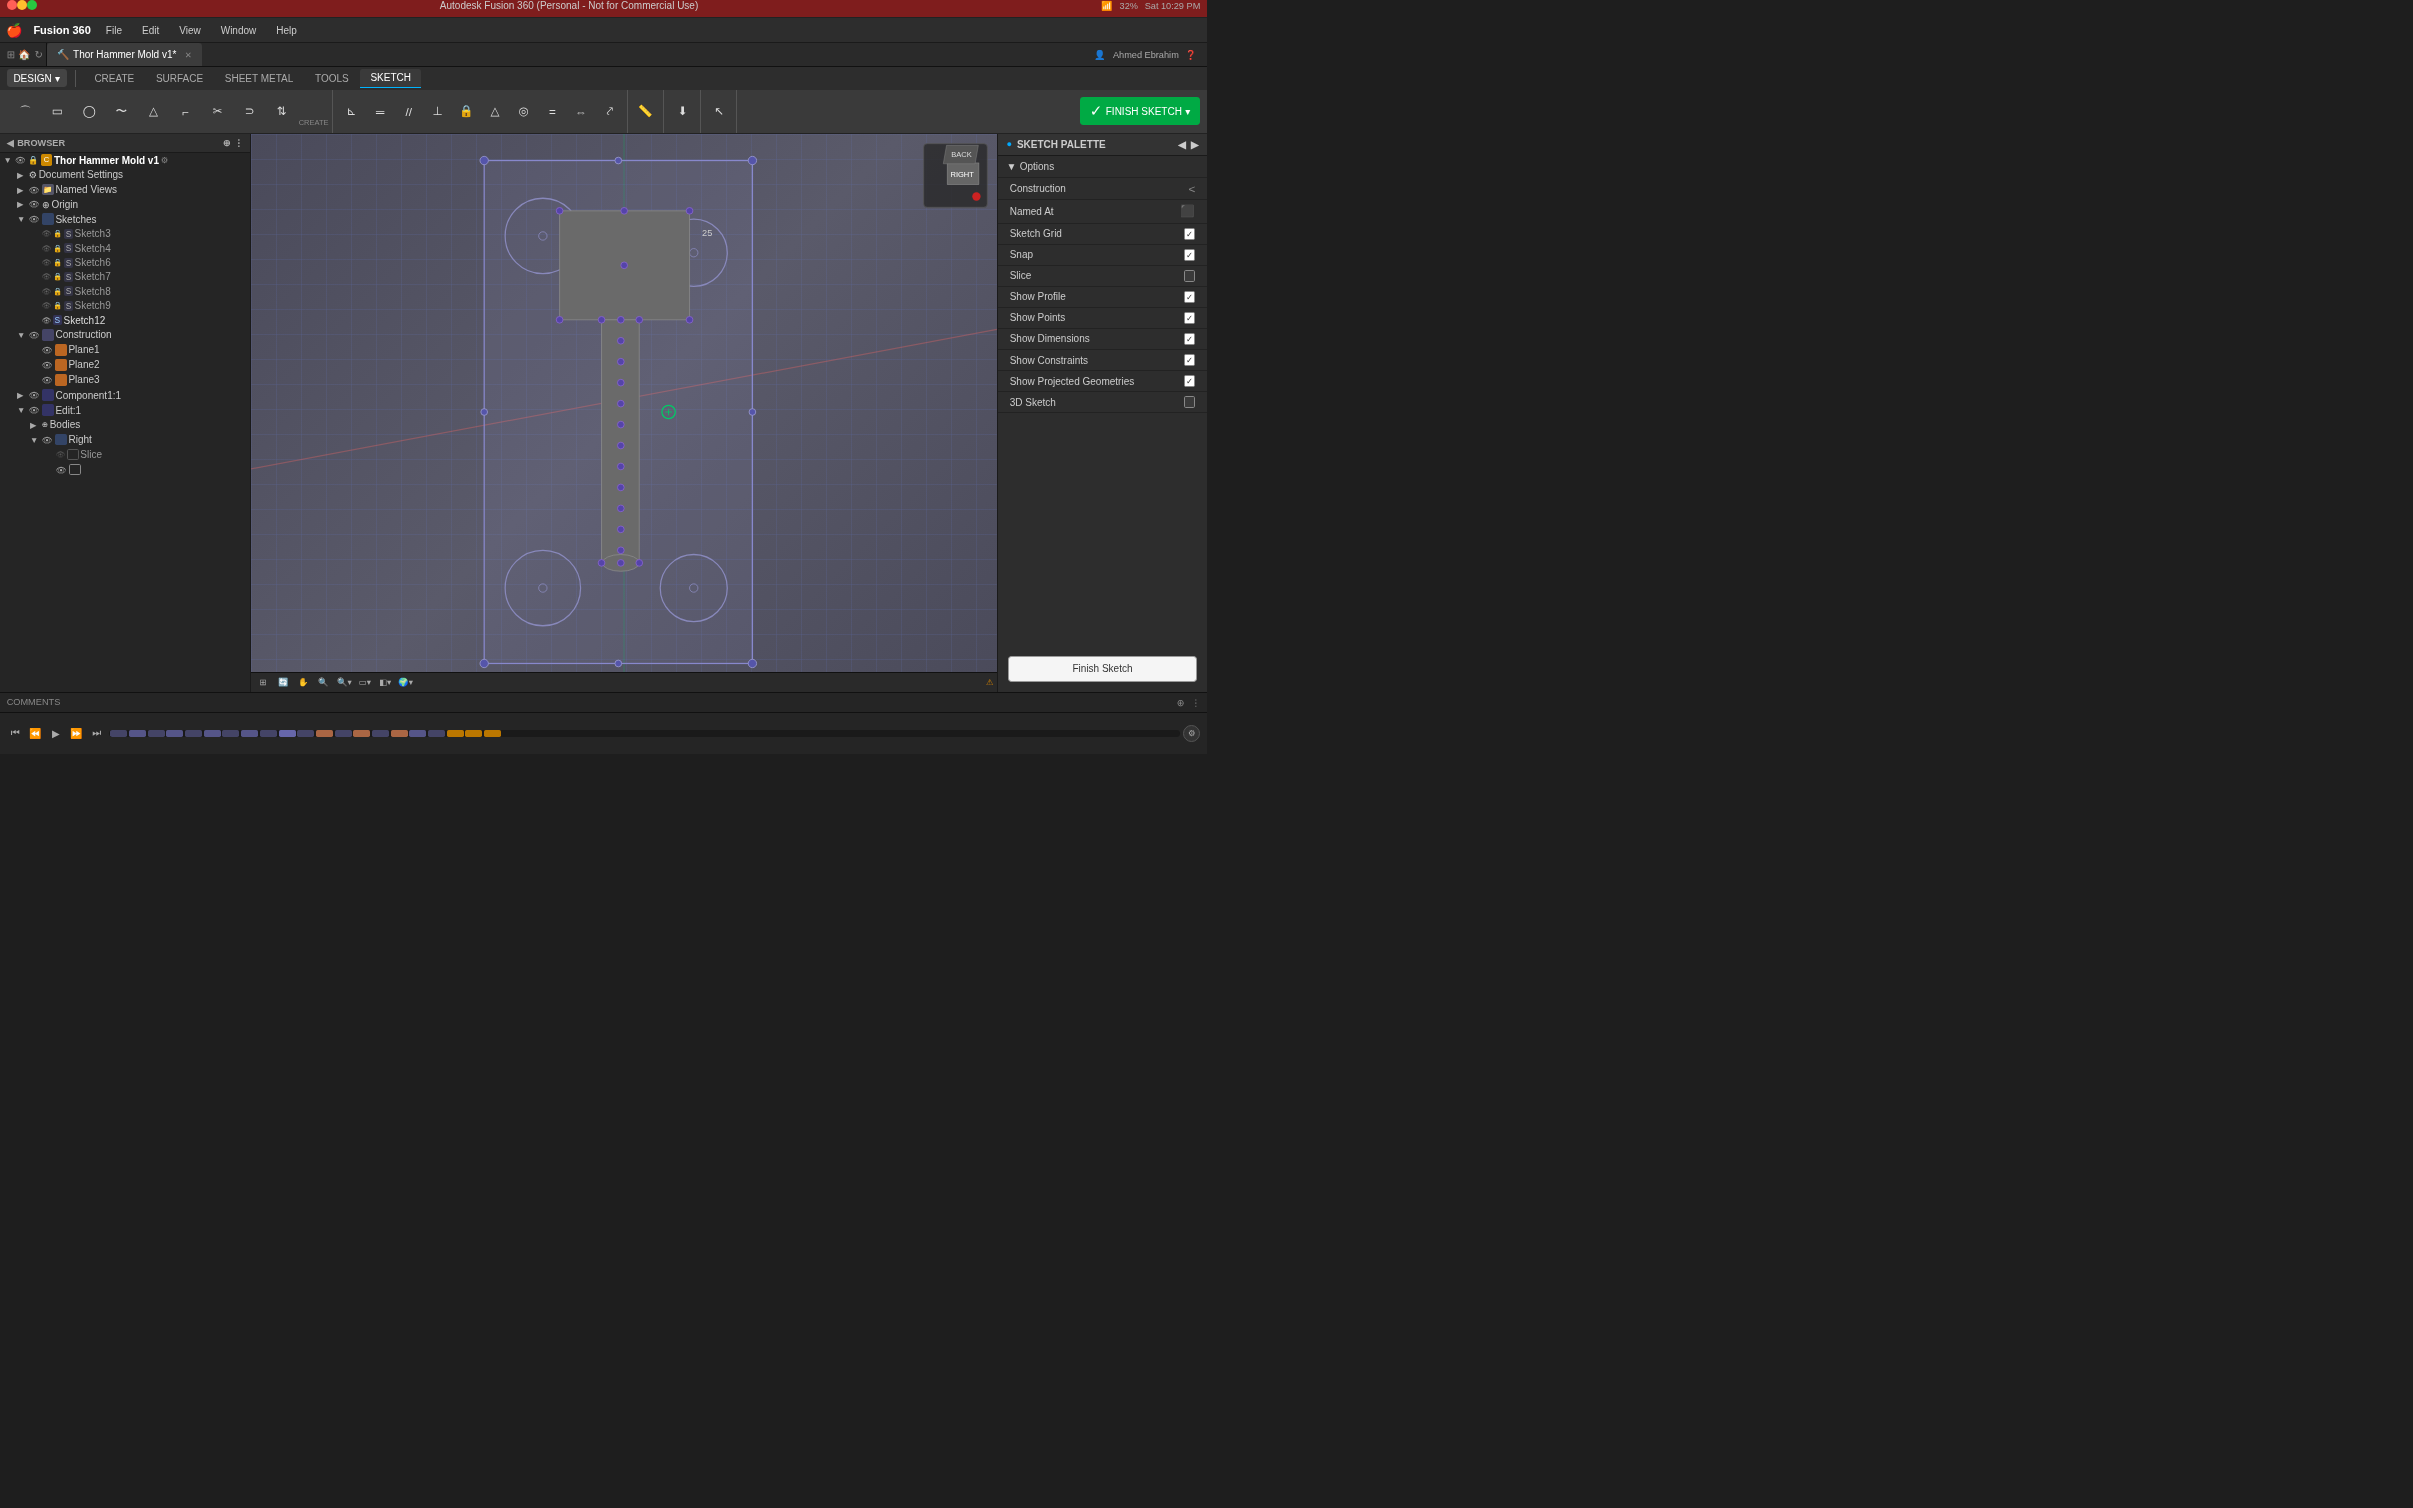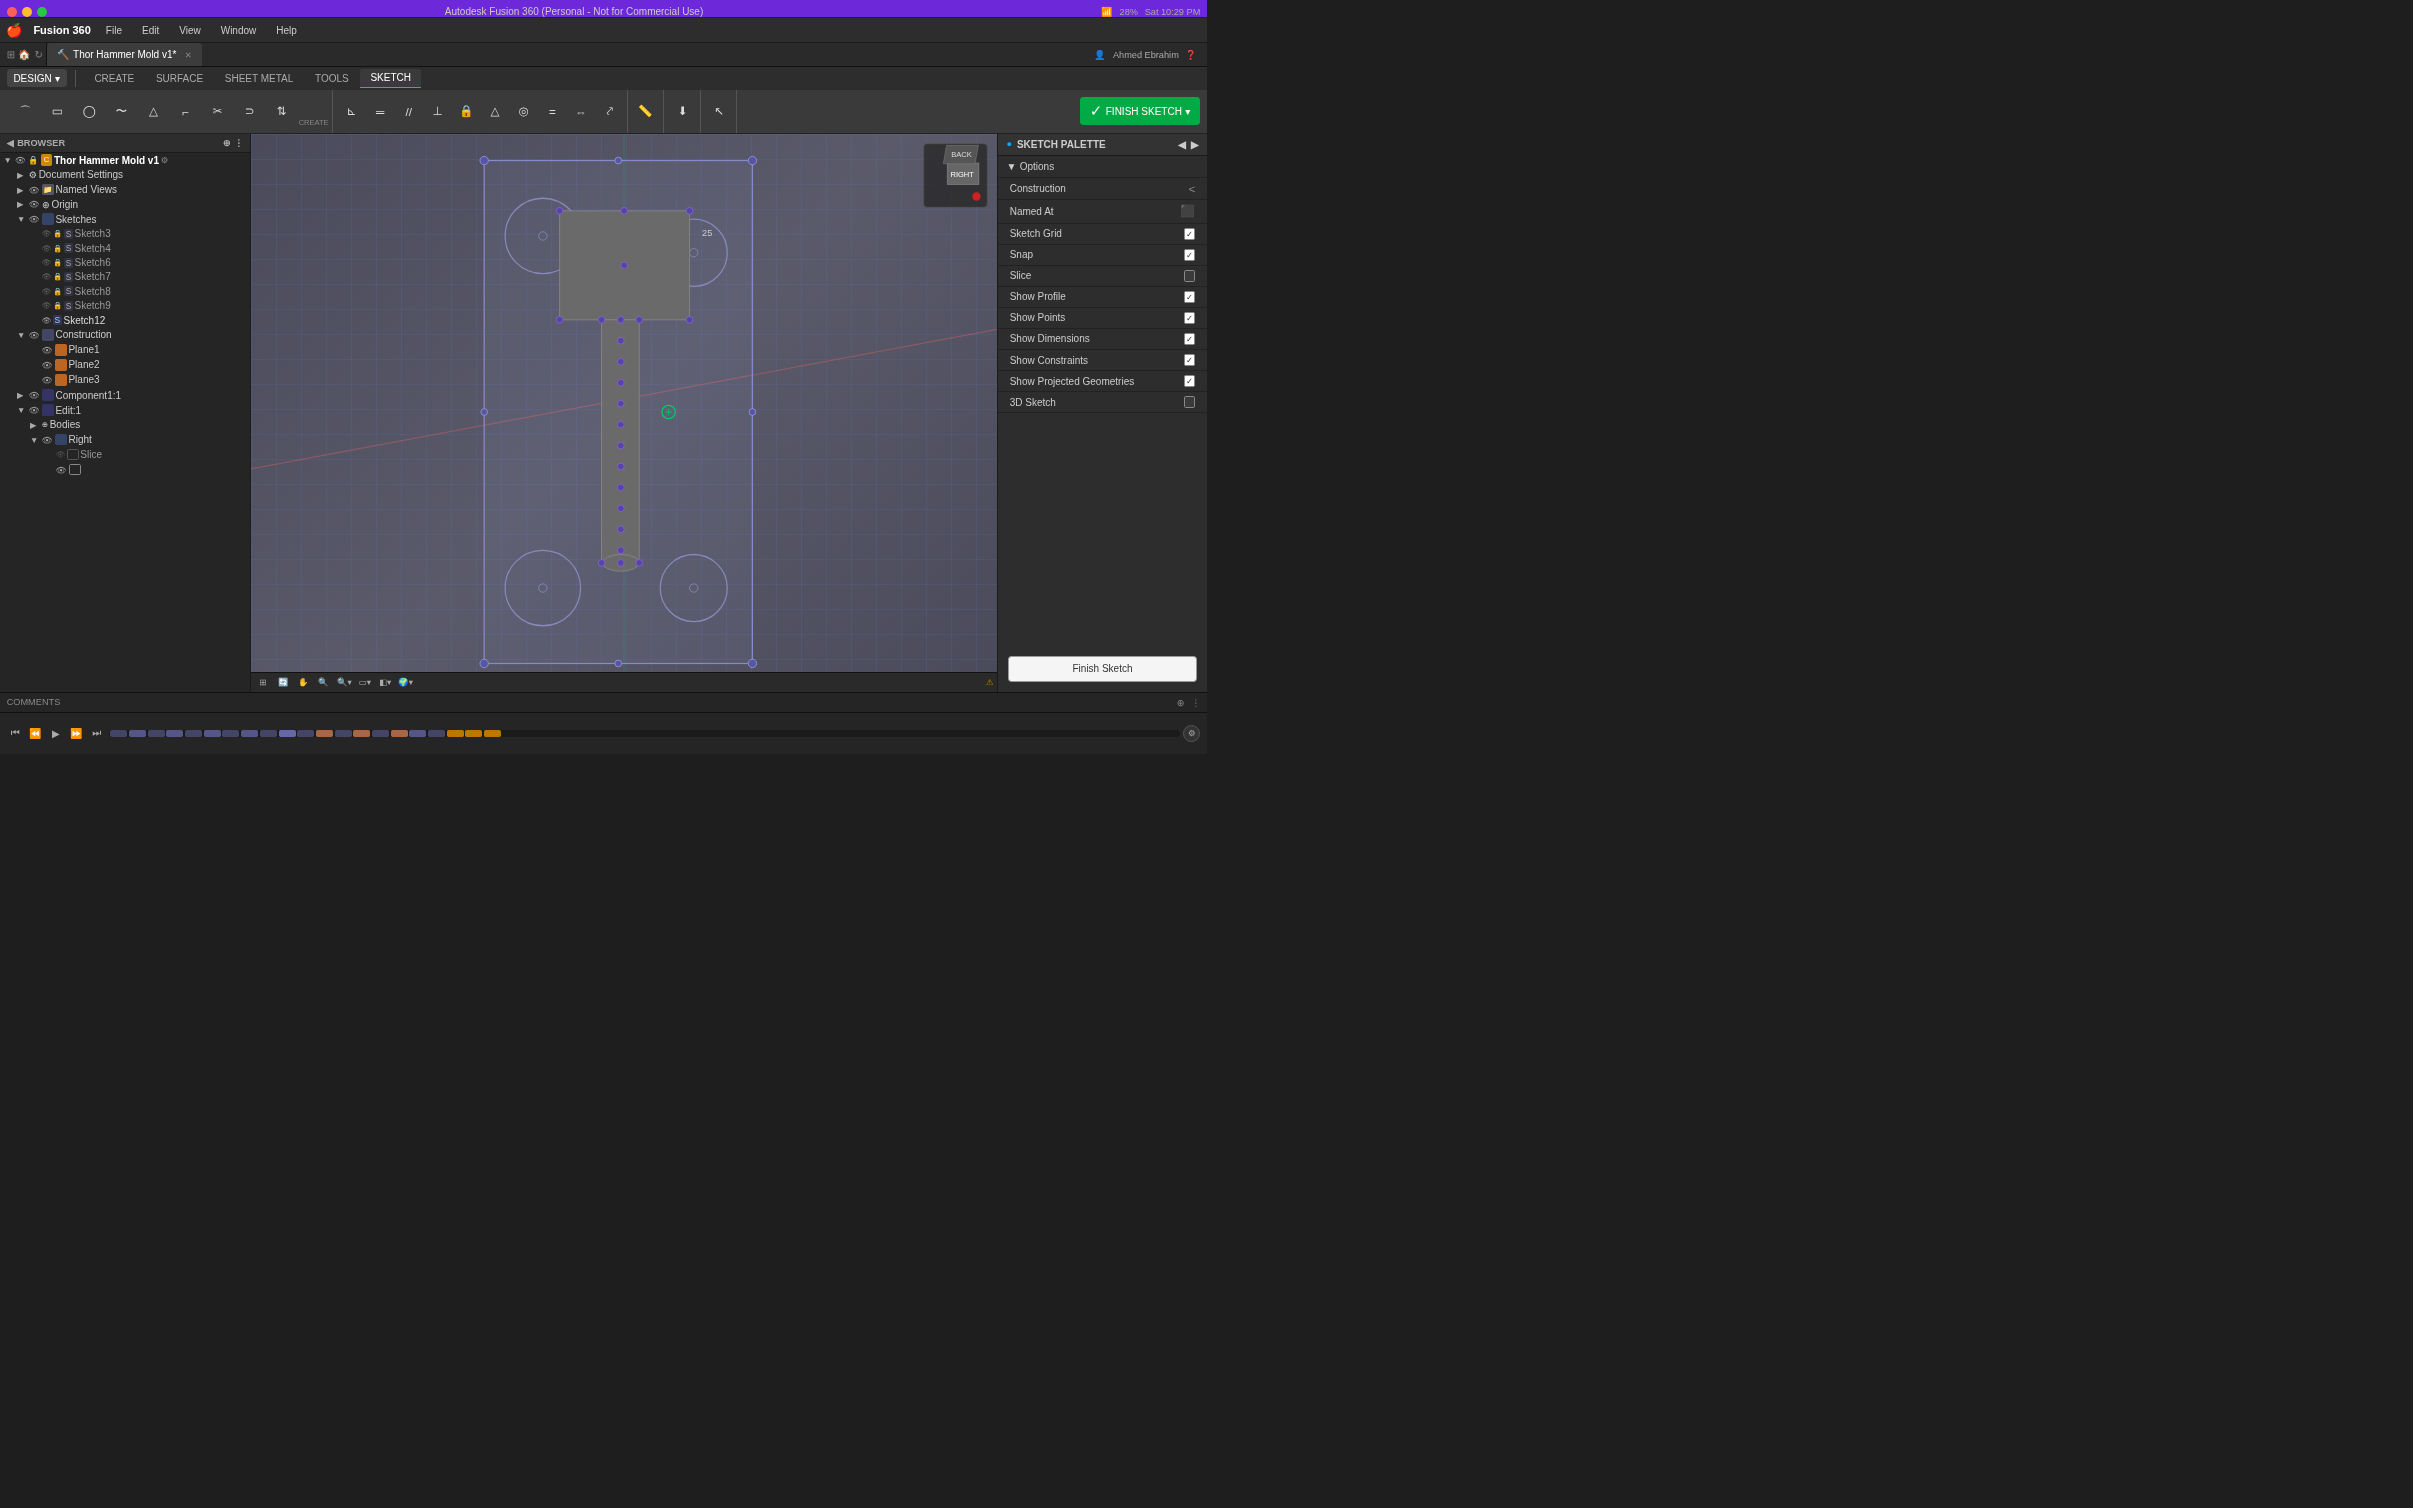--- a/index.html
+++ b/index.html
@@ -1,25 +1,24 @@
 <!DOCTYPE html>
 <html style="font-size:13.4px"><head>
   <meta charset="utf-8">
   <style>
     * { box-sizing: border-box; margin: 0; padding: 0; }
     body { background: #1e1e1e; font-family: -apple-system, BlinkMacSystemFont, 'Helvetica Neue', Arial, sans-serif; font-size: 10px; color: #ccc; overflow: hidden; width: 1207px; height: 754px; }
 
     
     .mac-titlebar {
-      background: #6d28d9;
+      background: #7f1d1d;
       height: 18.4px;
       display: flex;
-      align-items: flex-end;
+      align-items: flex-start;
       padding: 0 6.7px;
-      gap: 5px;
       border-bottom: 0.8px solid #222;
     }
     .traffic-light { width: 10px; height: 10px; border-radius: 50%; cursor: pointer; }
     .tl-close { background: #ff5f57; }
     .tl-min { background: #ffbd2e; }
     .tl-max { background: #28c940; }
     .mac-title { flex: 1; text-align: center; font-size: 10px; color: #ccc; }
     .mac-icons { display: flex; gap: 6.7px; align-items: center; font-size: 9.2px; color: #aaa; }
 
     
@@ -218,21 +217,21 @@
 </head>
 <body>
 
 <div class="mac-titlebar">
   <div class="traffic-light tl-close"></div>
   <div class="traffic-light tl-min"></div>
   <div class="traffic-light tl-max"></div>
   <div class="mac-title">Autodesk Fusion 360 (Personal - Not for Commercial Use)</div>
   <div class="mac-icons">
     <span>📶</span>
-    <span>28%</span>
+    <span>32%</span>
     <span>Sat 10:29 PM</span>
   </div>
 </div>
 
 <div class="app-header">
   <span style="font-size:13.4px;">🍎</span>
   <span class="app-logo">Fusion 360</span>
   <span class="menu-item">File</span>
   <span class="menu-item">Edit</span>
   <span class="menu-item">View</span>

